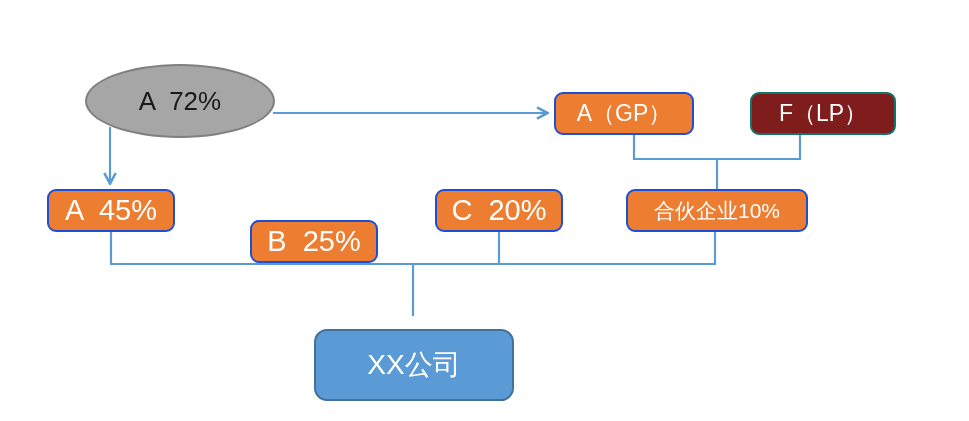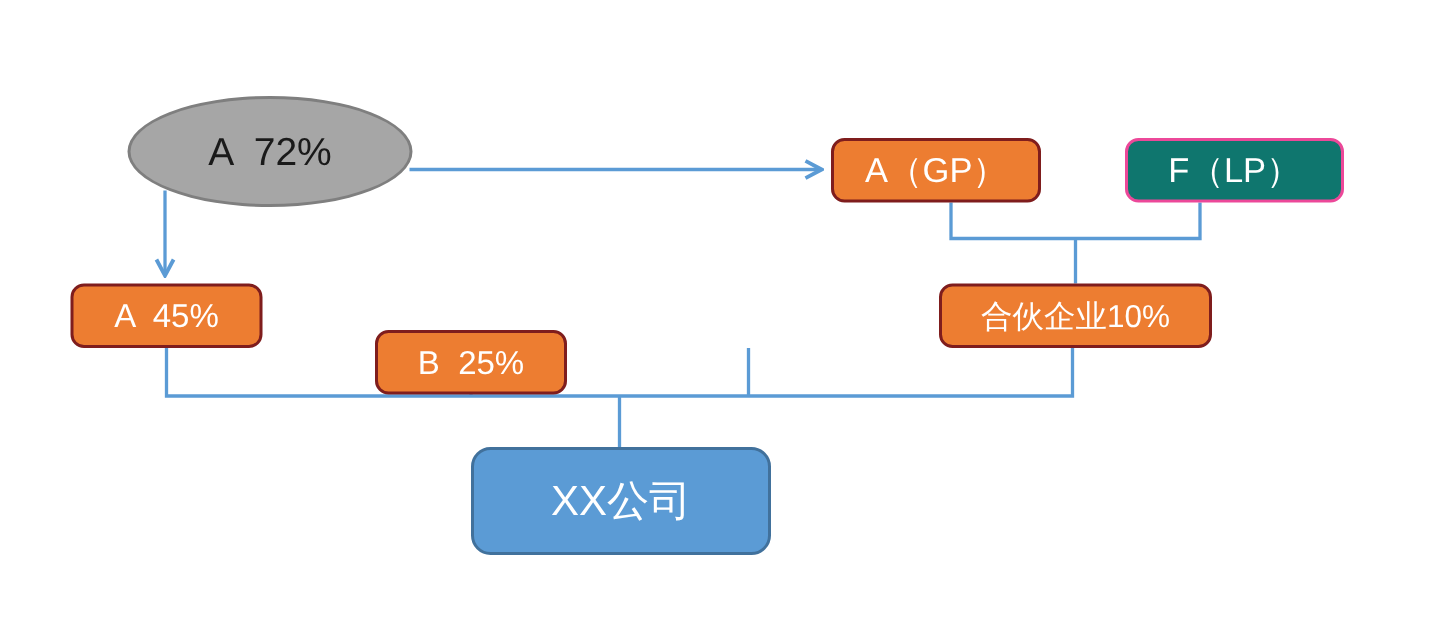--- a/index.html
+++ b/index.html
@@ -34,43 +34,43 @@
     left: 85px; top: 64px; width: 190px; height: 74px;
     background: #a6a6a6;
     border: 2px solid #7f7f7f;
     border-radius: 50%;
     color: #1a1a1a;
     font-size: 26px;
   }
 
   .node--box {
     border-radius: 9px;
-    font-size: 22px;
+    font-size: 29px;
   }
 
   .node--orange {
     background: #ed7d31;
-    border: 2px solid #7f1d1d;
+    border: 2px solid #1d4ed8;
   }
 
   .node--gold {
-    background: #0f766e;
-    border: 2px solid #ec4899;
+    background: #7f1d1d;
+    border: 2px solid #0f766e;
     text-align: center;
   }
 
   .node--gp   { left: 554px; top: 92px;  width: 140px; height: 43px; font-size: 23px; }
   .node--lp   { left: 750px; top: 92px;  width: 146px; height: 43px; font-size: 23px; }
   .node--a45  { left: 47px;  top: 189px; width: 128px; height: 43px; }
   .node--b25  { left: 250px; top: 189px; width: 128px; height: 43px; margin-top: 31px; }
   .node--c20  { left: 435px; top: 189px; width: 128px; height: 43px; }
   .node--part { left: 626px; top: 189px; width: 182px; height: 43px; font-size: 21px; }
 
   .node--company {
-    left: 314px; top: 298px; width: 200px; height: 72px;
+    left: 314px; top: 329px; width: 200px; height: 72px;
     background: #5b9bd5;
     border: 2px solid #41719c;
     border-radius: 13px;
     font-size: 28px;
   }
 </style>
 </head>
 <body>
 
 <div class="canvas">
@@ -104,20 +104,23 @@
   </div>
 
   <div class="node node--box node--orange node--a45">
     <span>A  45%</span>
   </div>
 
   <div class="node node--box node--orange node--b25">
     <span>B  25%</span>
   </div>
 
+  <div class="node node--box node--orange node--c20">
+    <span>C  20%</span>
+  </div>
 
   <div class="node node--box node--orange node--part">
     <span>合伙企业10%</span>
   </div>
 
   <div class="node node--company">
     <span>XX公司</span>
   </div>
 
 </div>

